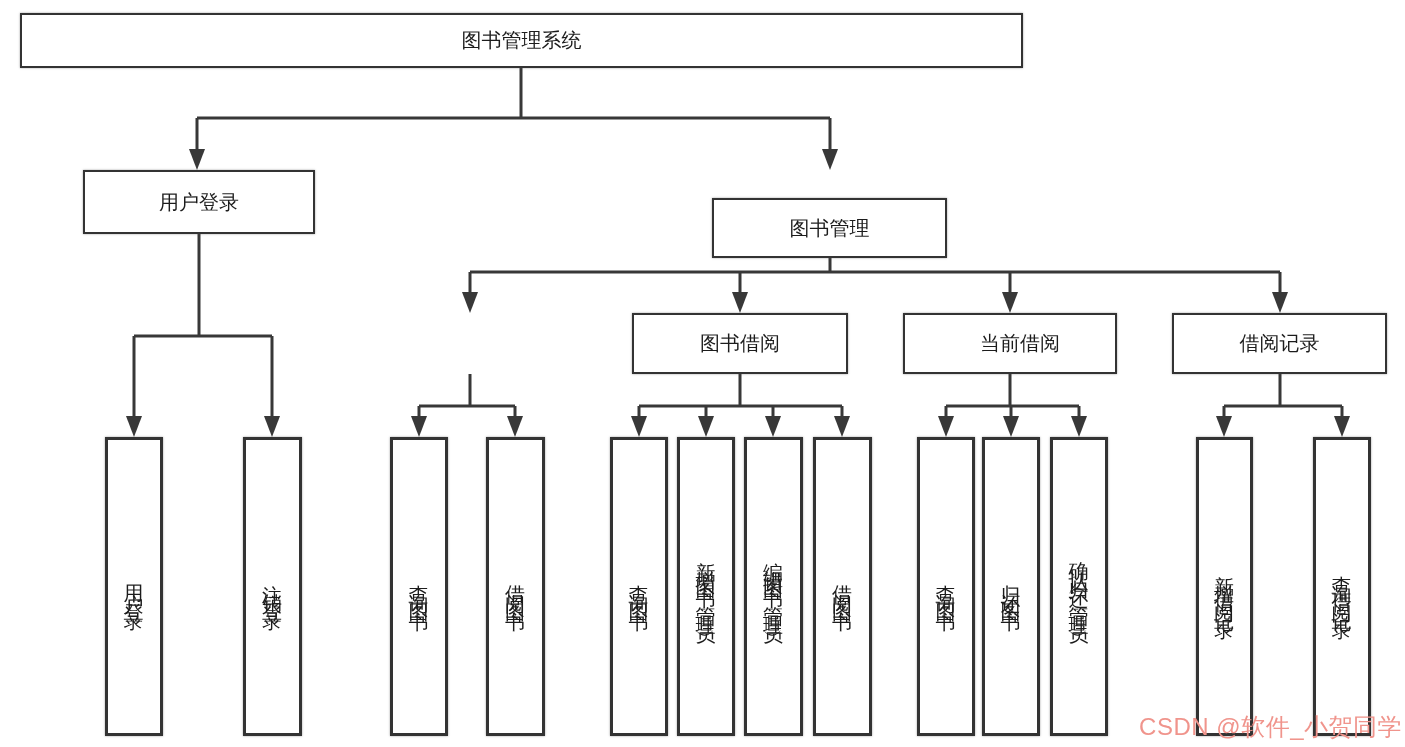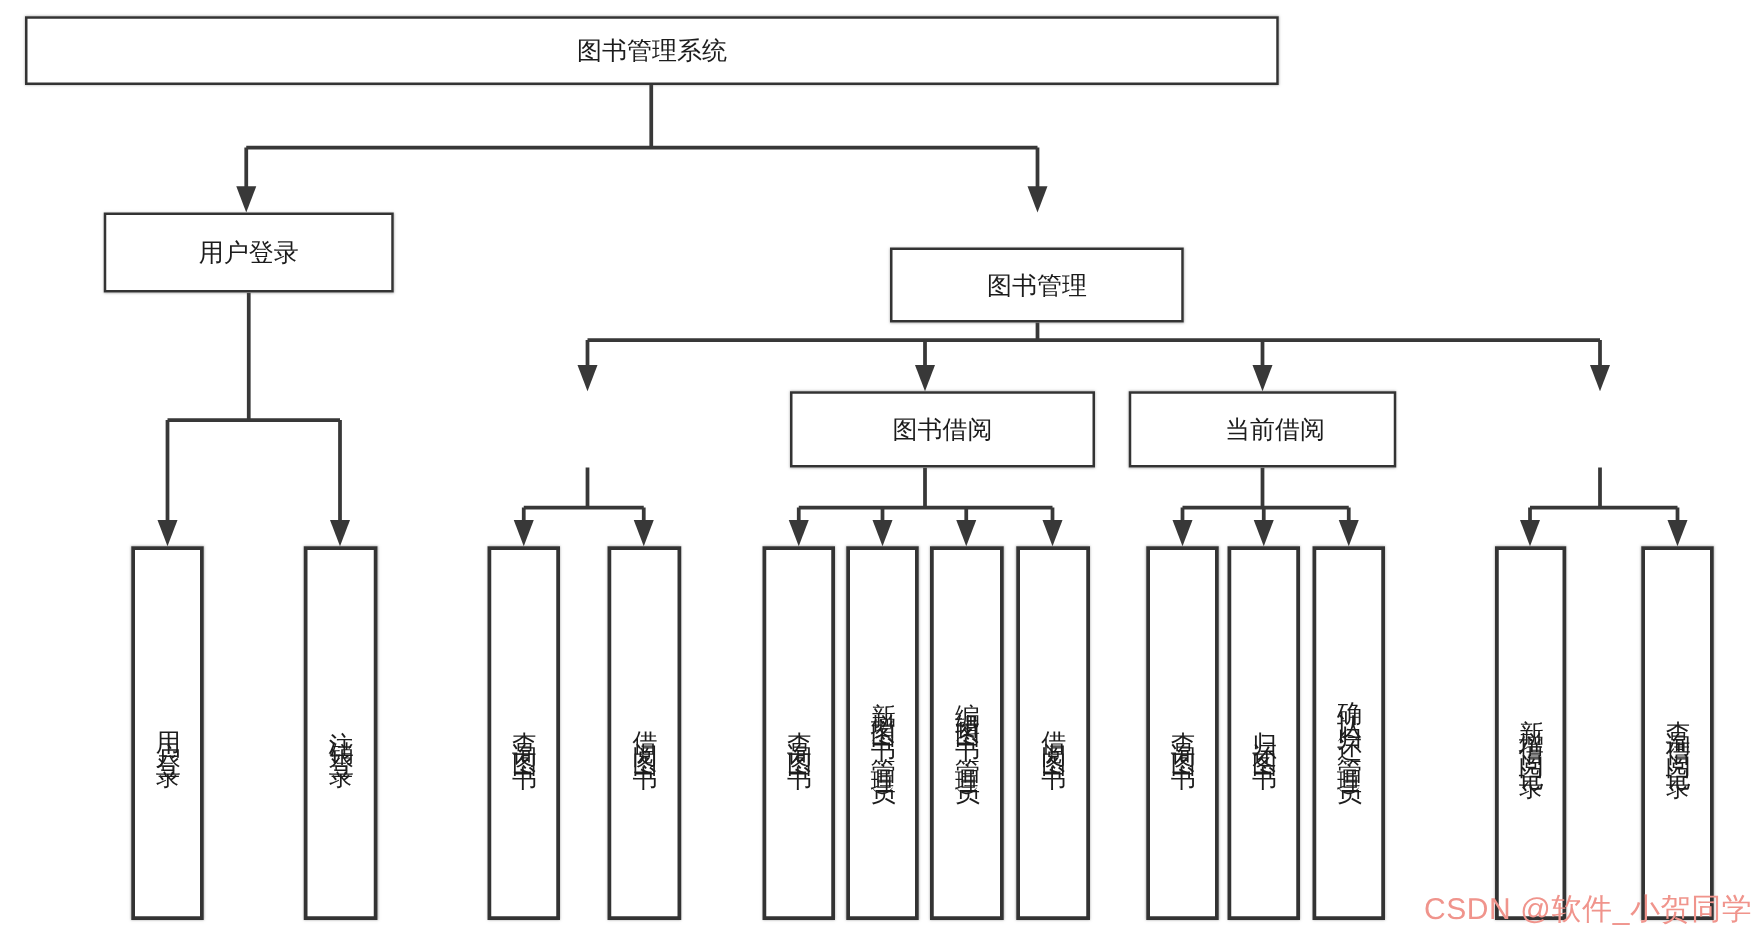--- a/index.html
+++ b/index.html
@@ -121,25 +121,28 @@
     <span class="lbl">图书管理系统</span>
   </div>
 
   <div class="box" style="left:83px; top:170px; width:232px; height:64px;">
     <span class="lbl">用户登录</span>
   </div>
   <div class="box" style="left:712px; top:170px; width:235px; height:60px;margin-top:28px;">
     <span class="lbl">图书管理</span>
   </div>
 
-  <div class="box" style="left:632px; top:313px; width:244px; height:61px;">
+  <div class="box" style="left:632px; top:313px; width:216px; height:61px;">
     <span class="lbl">图书借阅</span>
   </div>
   <div class="box" style="left:903px; top:313px; width:214px; height:61px;padding-left:20px;">
     <span class="lbl">当前借阅</span>
+  </div>
+  <div class="box" style="left:1172px; top:313px; width:215px; height:61px;">
+    <span class="lbl">借阅记录</span>
   </div>
 
   <div class="box leaf" style="left:105px; width:58px;">
     <span class="vlbl">用户登录</span>
   </div>
   <div class="box leaf" style="left:243px; width:59px;">
     <span class="vlbl">注销登录</span>
   </div>
 
   <div class="box leaf" style="left:390px; width:58px;">

